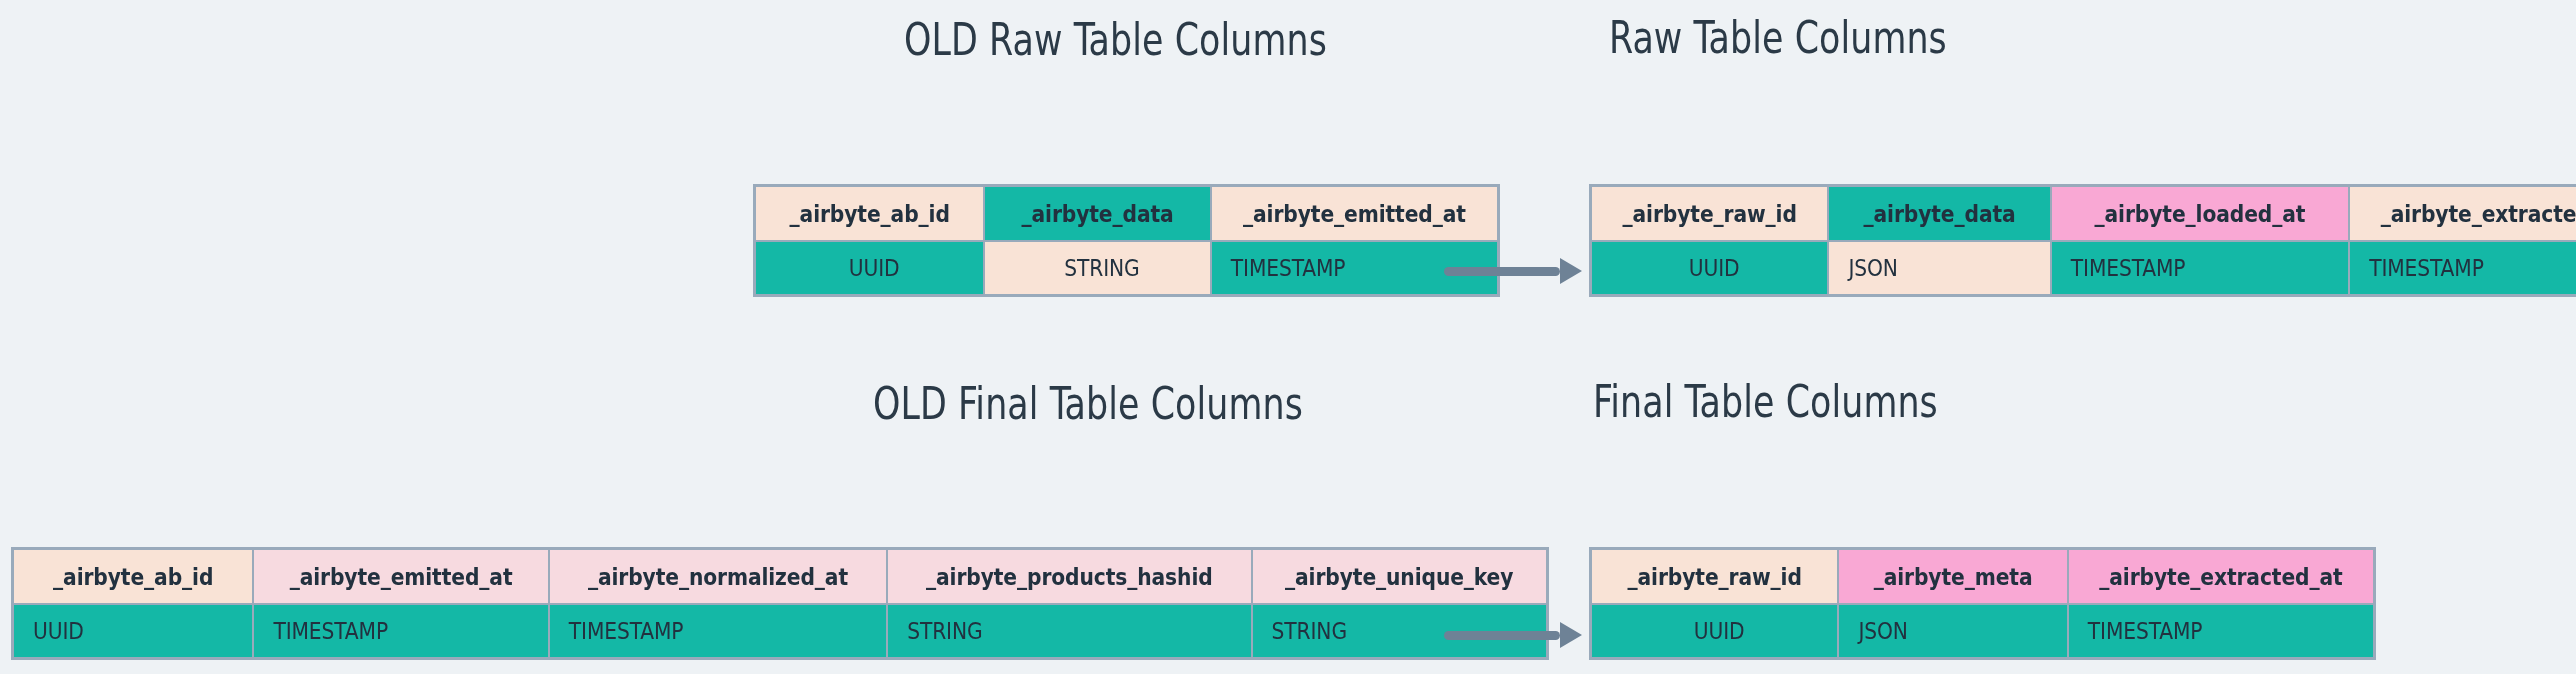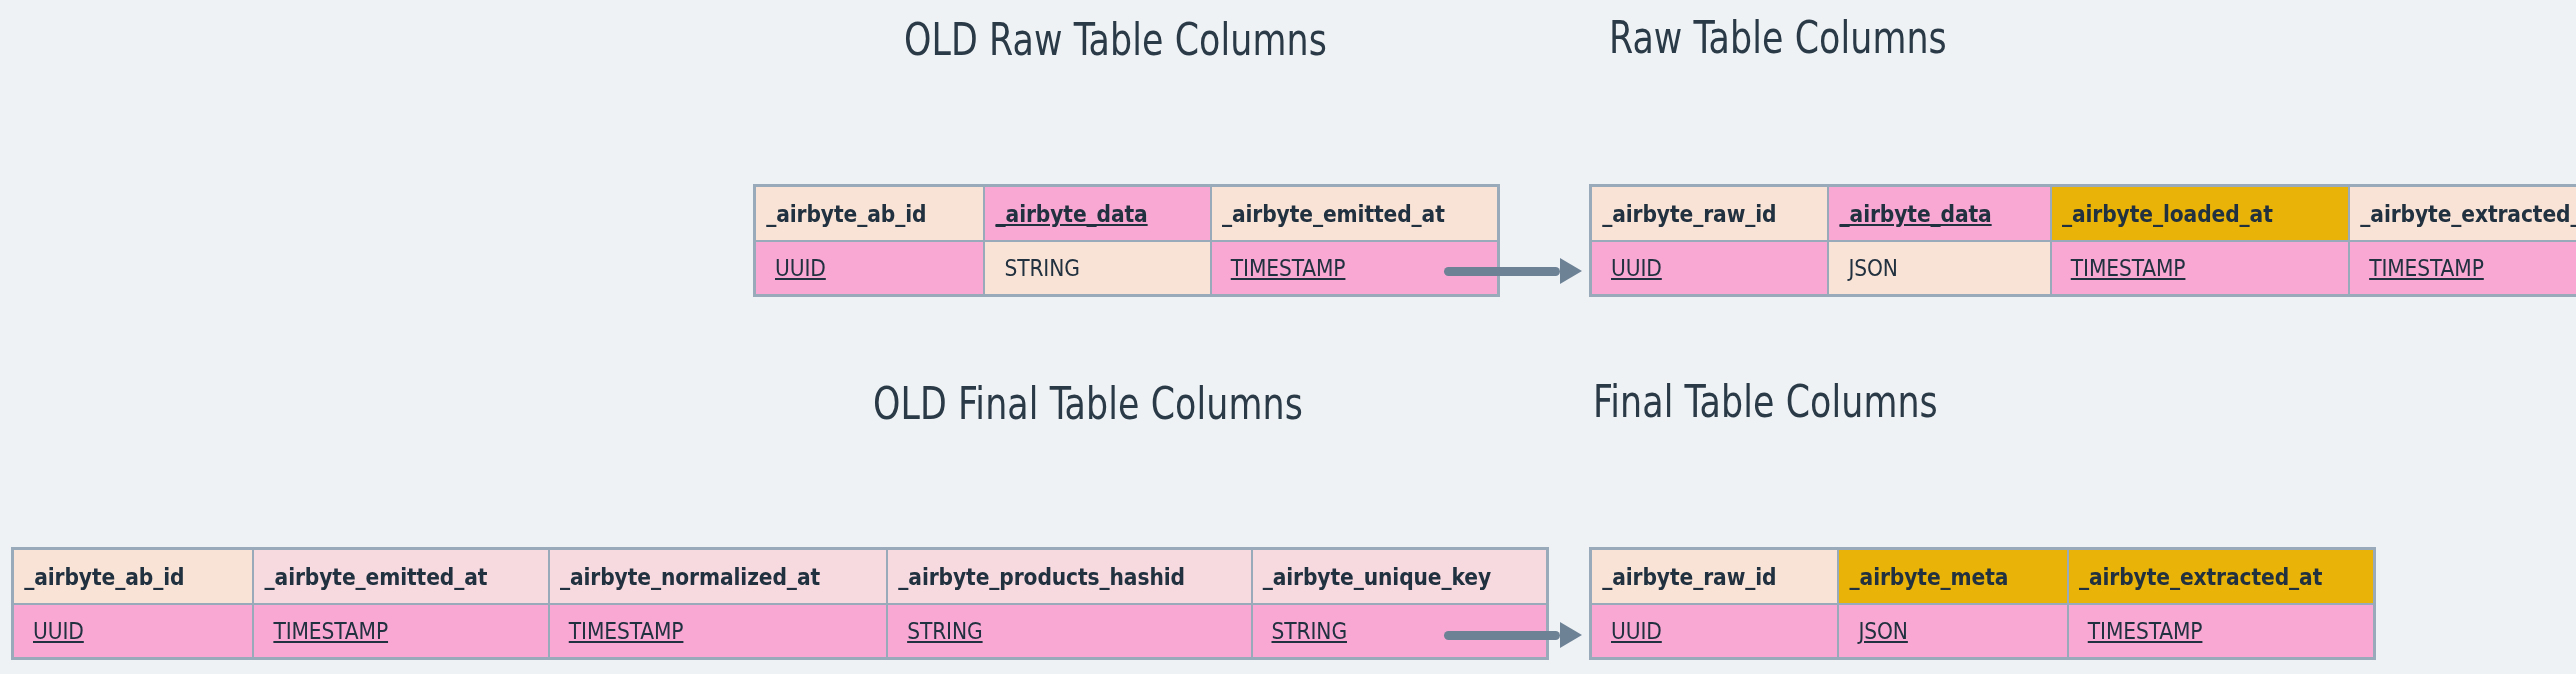--- a/index.html
+++ b/index.html
@@ -37,20 +37,21 @@
   
   .tbl {
     position: absolute;
     border-collapse: collapse;
     background: #ffffff;
     border: 3.6px solid #99aabb;
     table-layout: fixed;
   }
   .tbl td {
     border: 2.2px solid #99aabb;
+    text-align: center;
     vertical-align: middle;
     color: #22313f;
     padding: 0 10.2px;
     white-space: nowrap;
     overflow: hidden;
   }
   .tbl tr.hdr td {
     font-weight: bold;
     font-size: 22.5px;
     height: 53px;
@@ -61,22 +62,22 @@
     font-weight: 400;
     font-size: 22.5px;
     height: 52px;
     font-family: "DejaVu Sans Condensed", "Liberation Sans Narrow", "Liberation Sans", sans-serif;
     letter-spacing: -0.1px;
     padding-left: 19px;
   }
 
   .c-peach { background: #f9e3d6; }
   .c-pink  { background: #f7dae0; }
-  .c-mint  { background: #eab308; }
-  .c-white { background: #f9a8d4; text-decoration: underline; }
+  .c-mint  { background: #f9a8d4; }
+  .c-white { background: #14b8a6; }
 
   
   .arrow {
     position: absolute;
     height: 26px;
   }
   .arrow .shaft {
     position: absolute;
     left: 0;
     top: 8.7px;

